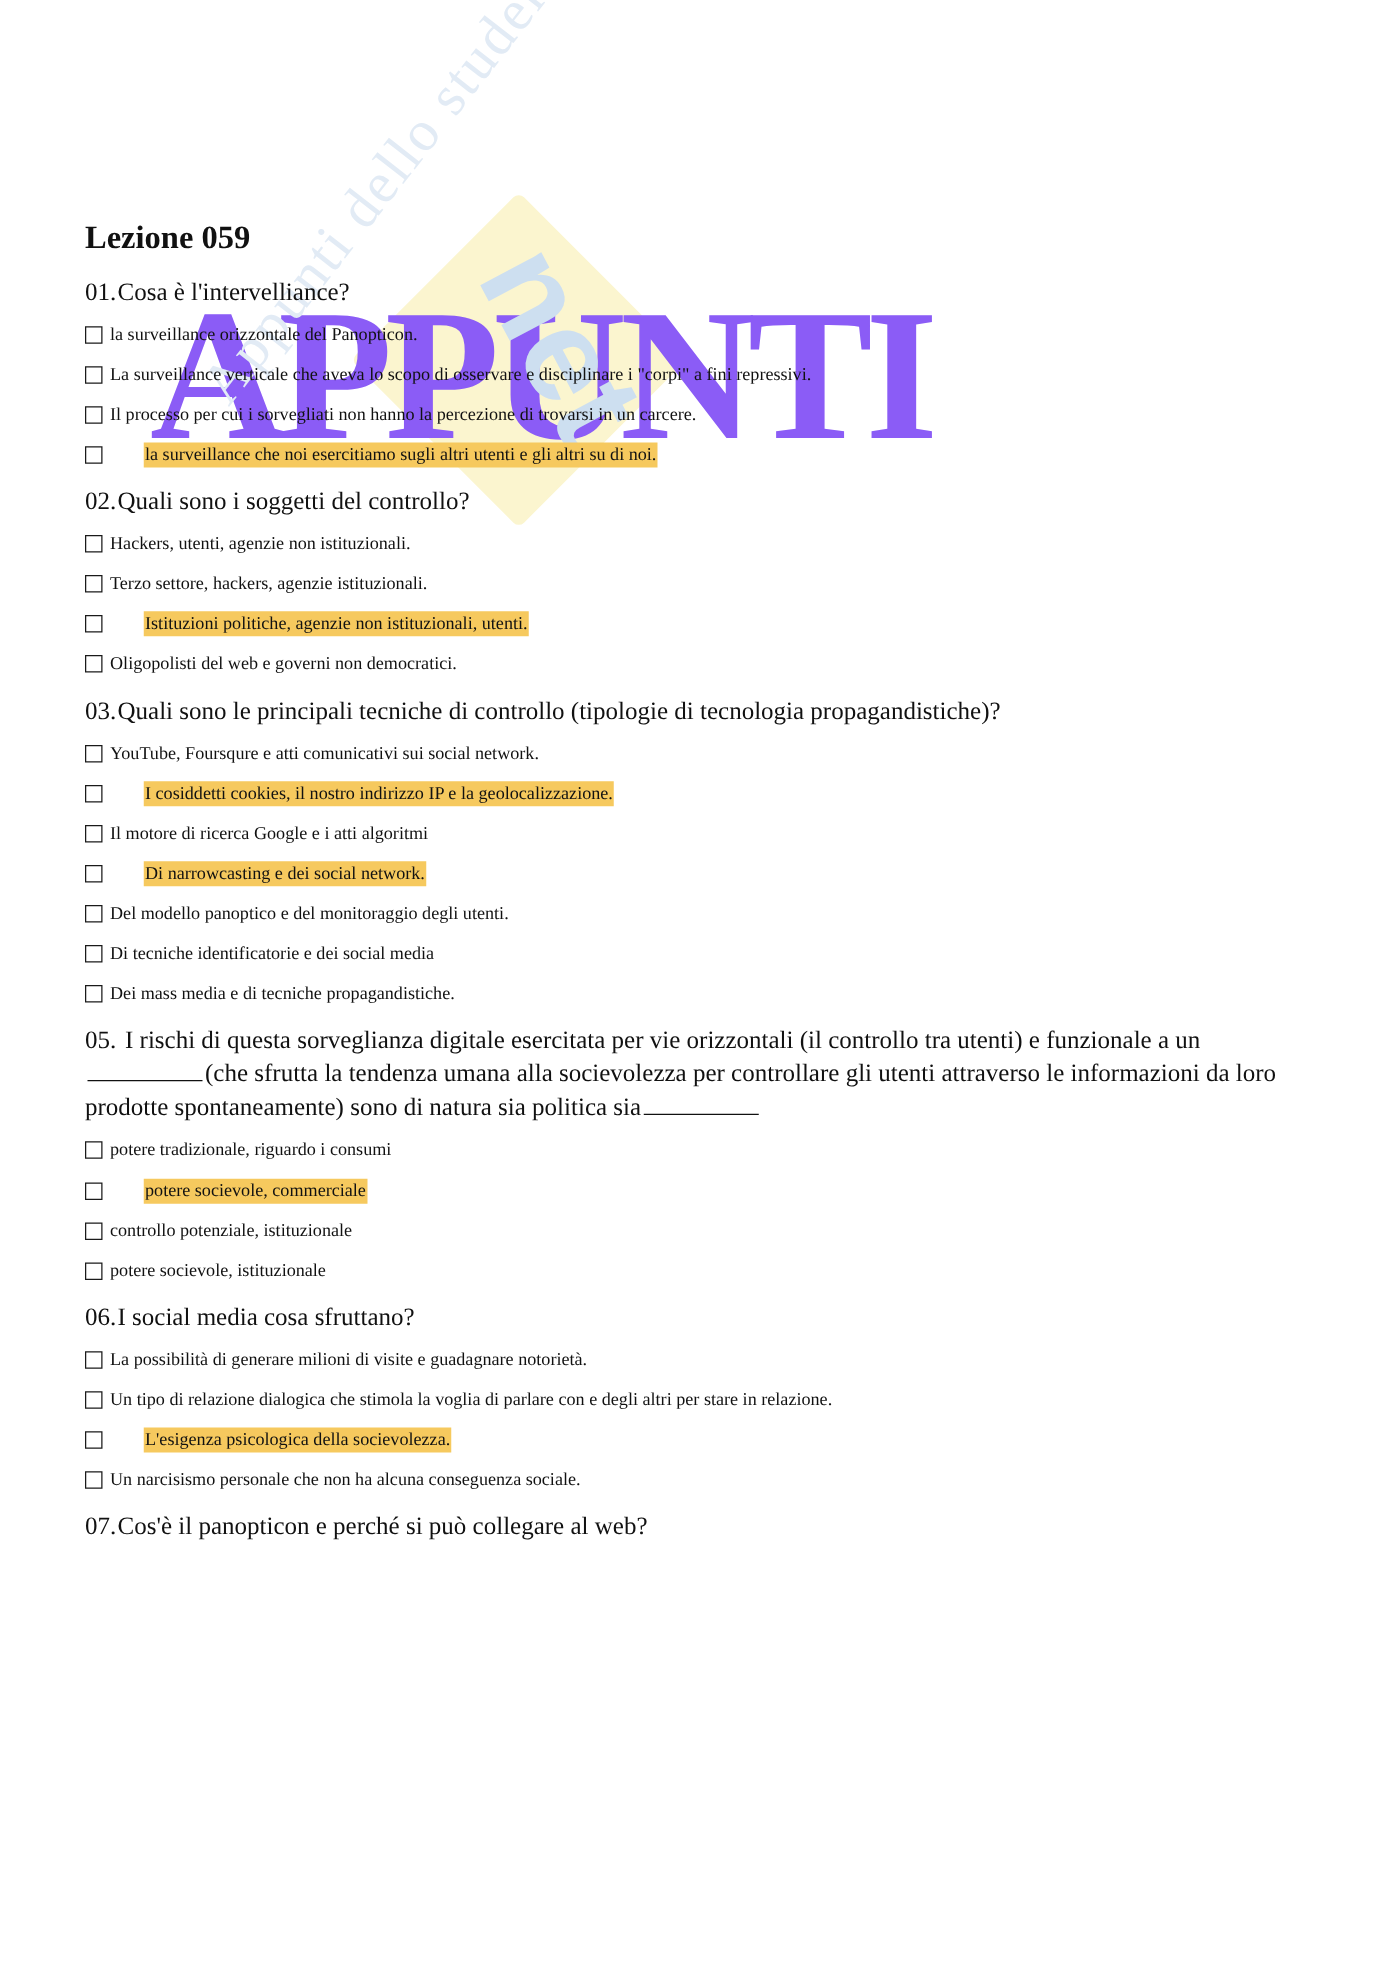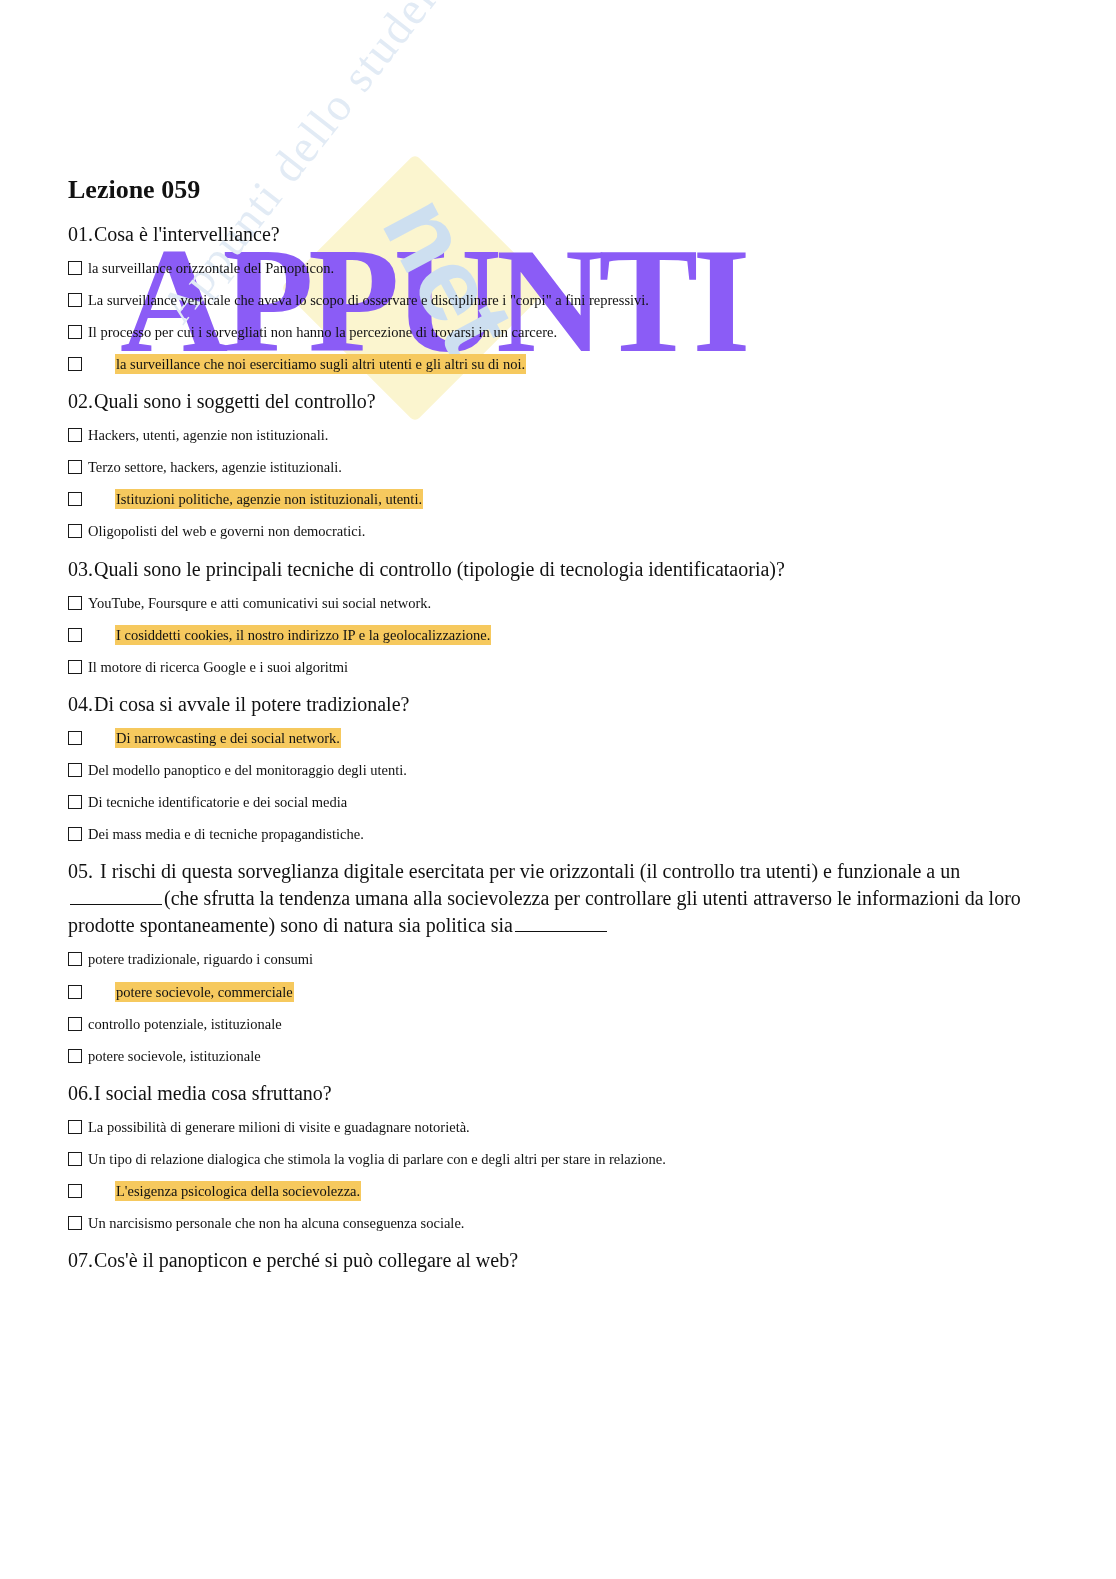--- a/index.html
+++ b/index.html
@@ -218,42 +218,38 @@
             </div>
             <div class="option-row">
               <span class="checkbox"></span>
               <span class="option-text">Oligopolisti del web e governi non democratici.</span>
             </div>
           </div>
         </div>
         <div class="question-block">
           <div class="q-head">
             <span class="q-num">03.</span>
-            <span class="q-text">Quali sono le principali tecniche di controllo (tipologie di tecnologia identificataoria)?</span>
+            <span class="q-text">Quali sono le principali tecniche di controllo (tipologie di tecnologia propagandistiche)?</span>
           </div>
           <div class="options">
             <div class="option-row">
               <span class="checkbox"></span>
               <span class="option-text">YouTube, Foursqure e atti comunicativi sui social network.</span>
             </div>
             <div class="option-row">
               <span class="checkbox"></span>
               <span class="option-text hl">I cosiddetti cookies, il nostro indirizzo IP e la geolocalizzazione.</span>
             </div>
             <div class="option-row">
               <span class="checkbox"></span>
-              <span class="option-text">Il motore di ricerca Google e i suoi algoritmi</span>
-            </div>
-          </div>
-        </div>
-        <div class="question-block">
-          <div class="q-head">
-            <span class="q-num">04.</span>
-            <span class="q-text">Di cosa si avvale il potere tradizionale?</span>
-          </div>
+              <span class="option-text">Il motore di ricerca Google e i atti algoritmi</span>
+            </div>
+          </div>
+        </div>
+        <div class="question-block">
           <div class="options">
             <div class="option-row">
               <span class="checkbox"></span>
               <span class="option-text hl">Di narrowcasting e dei social network.</span>
             </div>
             <div class="option-row">
               <span class="checkbox"></span>
               <span class="option-text">Del modello panoptico e del monitoraggio degli utenti.</span>
             </div>
             <div class="option-row">

